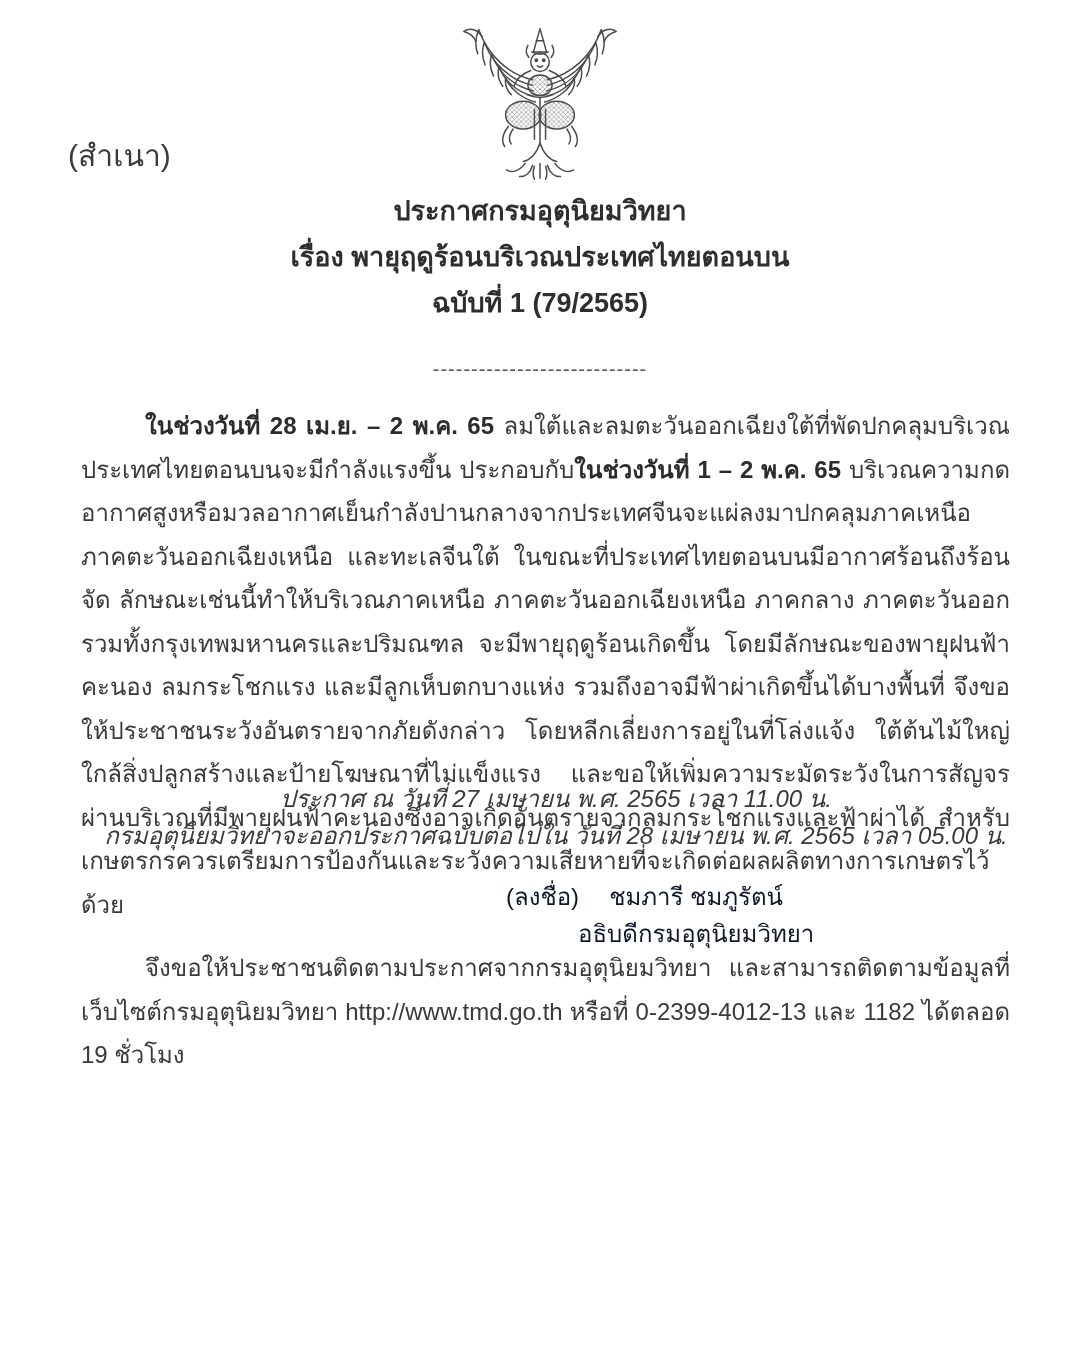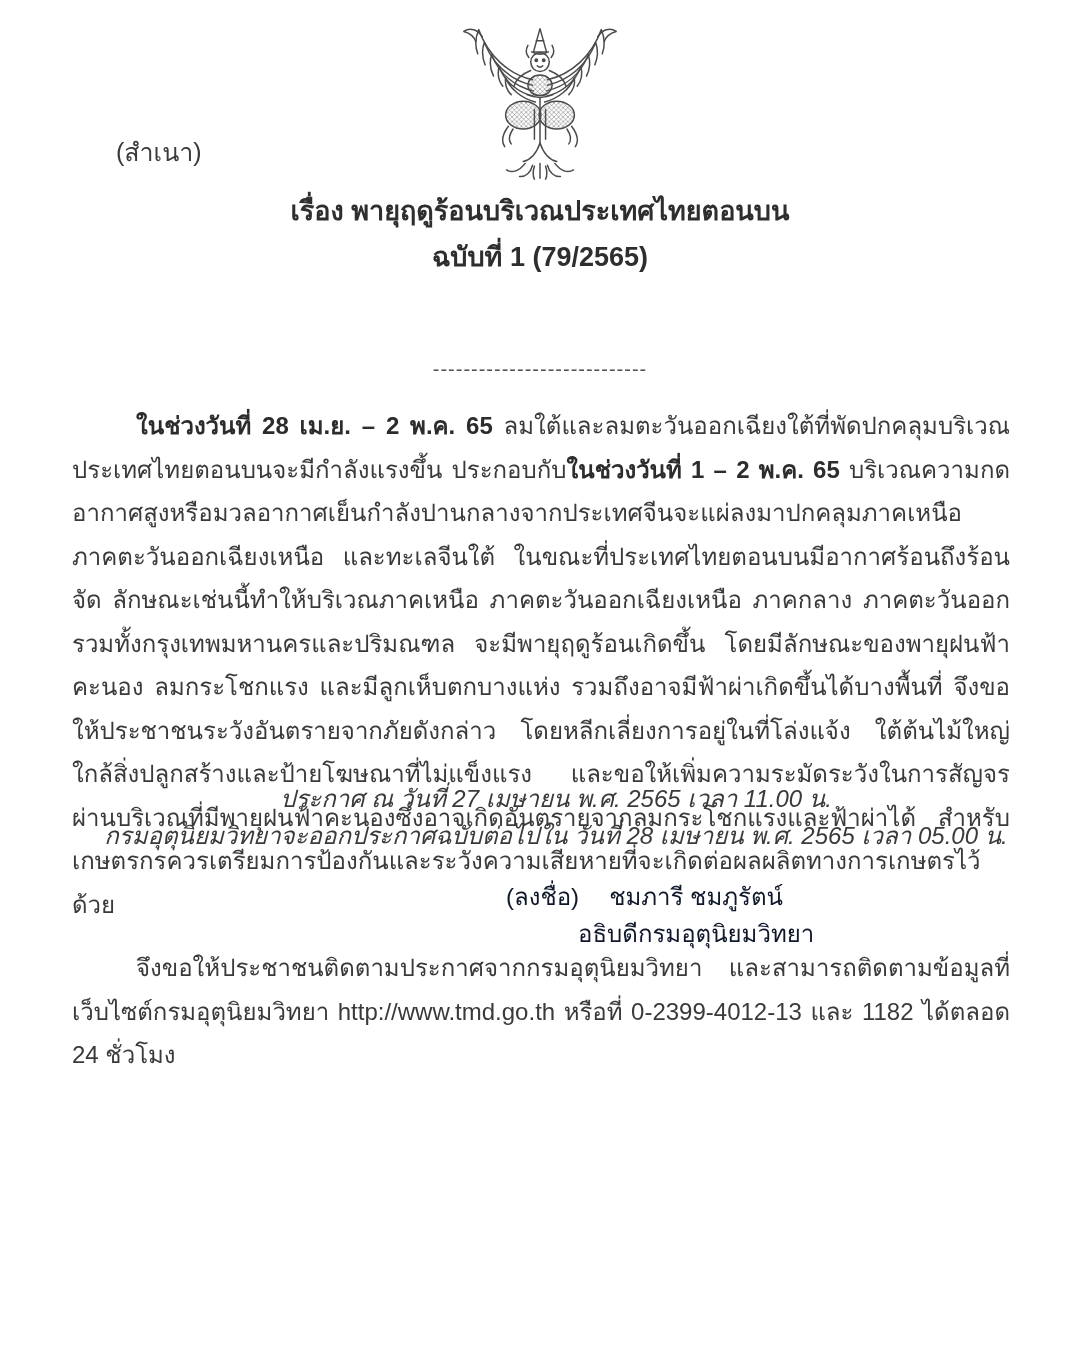--- a/index.html
+++ b/index.html
@@ -11,23 +11,22 @@
     height: 1372px;
     margin: 0 auto;
     background: #ffffff;
     color: #333333;
     overflow: hidden;
   }
   .copy-label {
     position: absolute;
     left: 68px;
     top: 132px;
-    font-size: 25px;
+    font-size: 30px;
     color: #3a3a3a;
-    margin-left: 48px;
   }
   .emblem {
     position: absolute;
     left: 50%;
     top: 24px;
     transform: translateX(-50%);
   }
   .title-block {
     position: absolute;
     top: 188px;
@@ -52,21 +51,21 @@
   .body-text {
     position: absolute;
     top: 404px;
     left: 72px;
     width: 938px;
     font-size: 24px;
     line-height: 43.5px;
     text-align: justify;
     color: #3a3a3a;
   }
-  .body-text p { text-indent: 64px; }
+  .body-text p { text-indent: 64px; margin-left: 9px; }
   .body-text p + p { margin-top: 20px; }
   .body-text b { color: #2c2c2c; }
   .issued-block {
     position: absolute;
     top: 780px;
     left: 16px;
     width: 100%;
     text-align: center;
     font-size: 24px;
     line-height: 37px;
@@ -156,29 +155,30 @@
         <path d="M100,128 C96,140 90,146 82,148 M100,128 C104,140 110,146 118,148"></path>
 
         <path d="M84,150 C78,158 70,161 64,157 M116,150 C122,158 130,161 136,157"></path>
         <path d="M92,152 C90,160 84,165 78,164 M108,152 C110,160 116,165 122,164"></path>
         <path d="M100,150 L100,166 M94,153 C92,159 92,163 94,167 M106,153 C108,159 108,163 106,167"></path>
       </g>
     </svg>
   </div>
 
   <div class="title-block">
+    <div>ประกาศกรมอุตุนิยมวิทยา</div>
     <div>เรื่อง พายุฤดูร้อนบริเวณประเทศไทยตอนบน</div>
     <div>ฉบับที่ 1 (79/2565)</div>
   </div>
 
   <div class="separator">----------------------------</div>
 
   <div class="body-text">
     <p><b>ในช่วงวันที่ 28 เม.ย. – 2 พ.ค. 65</b><span> ลมใต้และลมตะวันออกเฉียงใต้ที่พัดปกคลุมบริเวณประเทศไทยตอนบนจะมีกำลังแรงขึ้น ประกอบกับ</span><b>ในช่วงวันที่ 1 – 2 พ.ค. 65</b><span> บริเวณความกดอากาศสูงหรือมวลอากาศเย็นกำลังปานกลางจากประเทศจีนจะแผ่ลงมาปกคลุมภาคเหนือ ภาคตะวันออกเฉียงเหนือ และทะเลจีนใต้ ในขณะที่ประเทศไทยตอนบนมีอากาศร้อนถึงร้อนจัด ลักษณะเช่นนี้ทำให้บริเวณภาคเหนือ ภาคตะวันออกเฉียงเหนือ ภาคกลาง ภาคตะวันออก รวมทั้งกรุงเทพมหานครและปริมณฑล จะมีพายุฤดูร้อนเกิดขึ้น โดยมีลักษณะของพายุฝนฟ้าคะนอง ลมกระโชกแรง และมีลูกเห็บตกบางแห่ง รวมถึงอาจมีฟ้าผ่าเกิดขึ้นได้บางพื้นที่ จึงขอให้ประชาชนระวังอันตรายจากภัยดังกล่าว โดยหลีกเลี่ยงการอยู่ในที่โล่งแจ้ง ใต้ต้นไม้ใหญ่ ใกล้สิ่งปลูกสร้างและป้ายโฆษณาที่ไม่แข็งแรง และขอให้เพิ่มความระมัดระวังในการสัญจรผ่านบริเวณที่มีพายุฝนฟ้าคะนองซึ่งอาจเกิดอันตรายจากลมกระโชกแรงและฟ้าผ่าได้ สำหรับเกษตรกรควรเตรียมการป้องกันและระวังความเสียหายที่จะเกิดต่อผลผลิตทางการเกษตรไว้ด้วย</span></p>
-    <p>จึงขอให้ประชาชนติดตามประกาศจากกรมอุตุนิยมวิทยา และสามารถติดตามข้อมูลที่เว็บไซต์กรมอุตุนิยมวิทยา http://www.tmd.go.th หรือที่ 0-2399-4012-13 และ 1182 ได้ตลอด 24 ชั่วโมง</p>
+    <p>จึงขอให้ประชาชนติดตามประกาศจากกรมอุตุนิยมวิทยา และสามารถติดตามข้อมูลที่เว็บไซต์กรมอุตุนิยมวิทยา http://www.tmd.go.th หรือที่ 0-2399-4012-13 และ 1182 ได้ตลอด 19 ชั่วโมง</p>
   </div>
 
   <div class="issued-block">
     <div>ประกาศ ณ วันที่ 27 เมษายน พ.ศ. 2565 เวลา 11.00 น.</div>
     <div>กรมอุตุนิยมวิทยาจะออกประกาศฉบับต่อไปใน วันที่ 28 เมษายน พ.ศ. 2565 เวลา 05.00 น.</div>
   </div>
 
   <div class="sign-block">
     <div class="sign-line1"><span>(ลงชื่อ)</span><span class="gap"></span><span>ชมภารี ชมภูรัตน์</span></div>
     <div class="sign-line3">อธิบดีกรมอุตุนิยมวิทยา</div>

